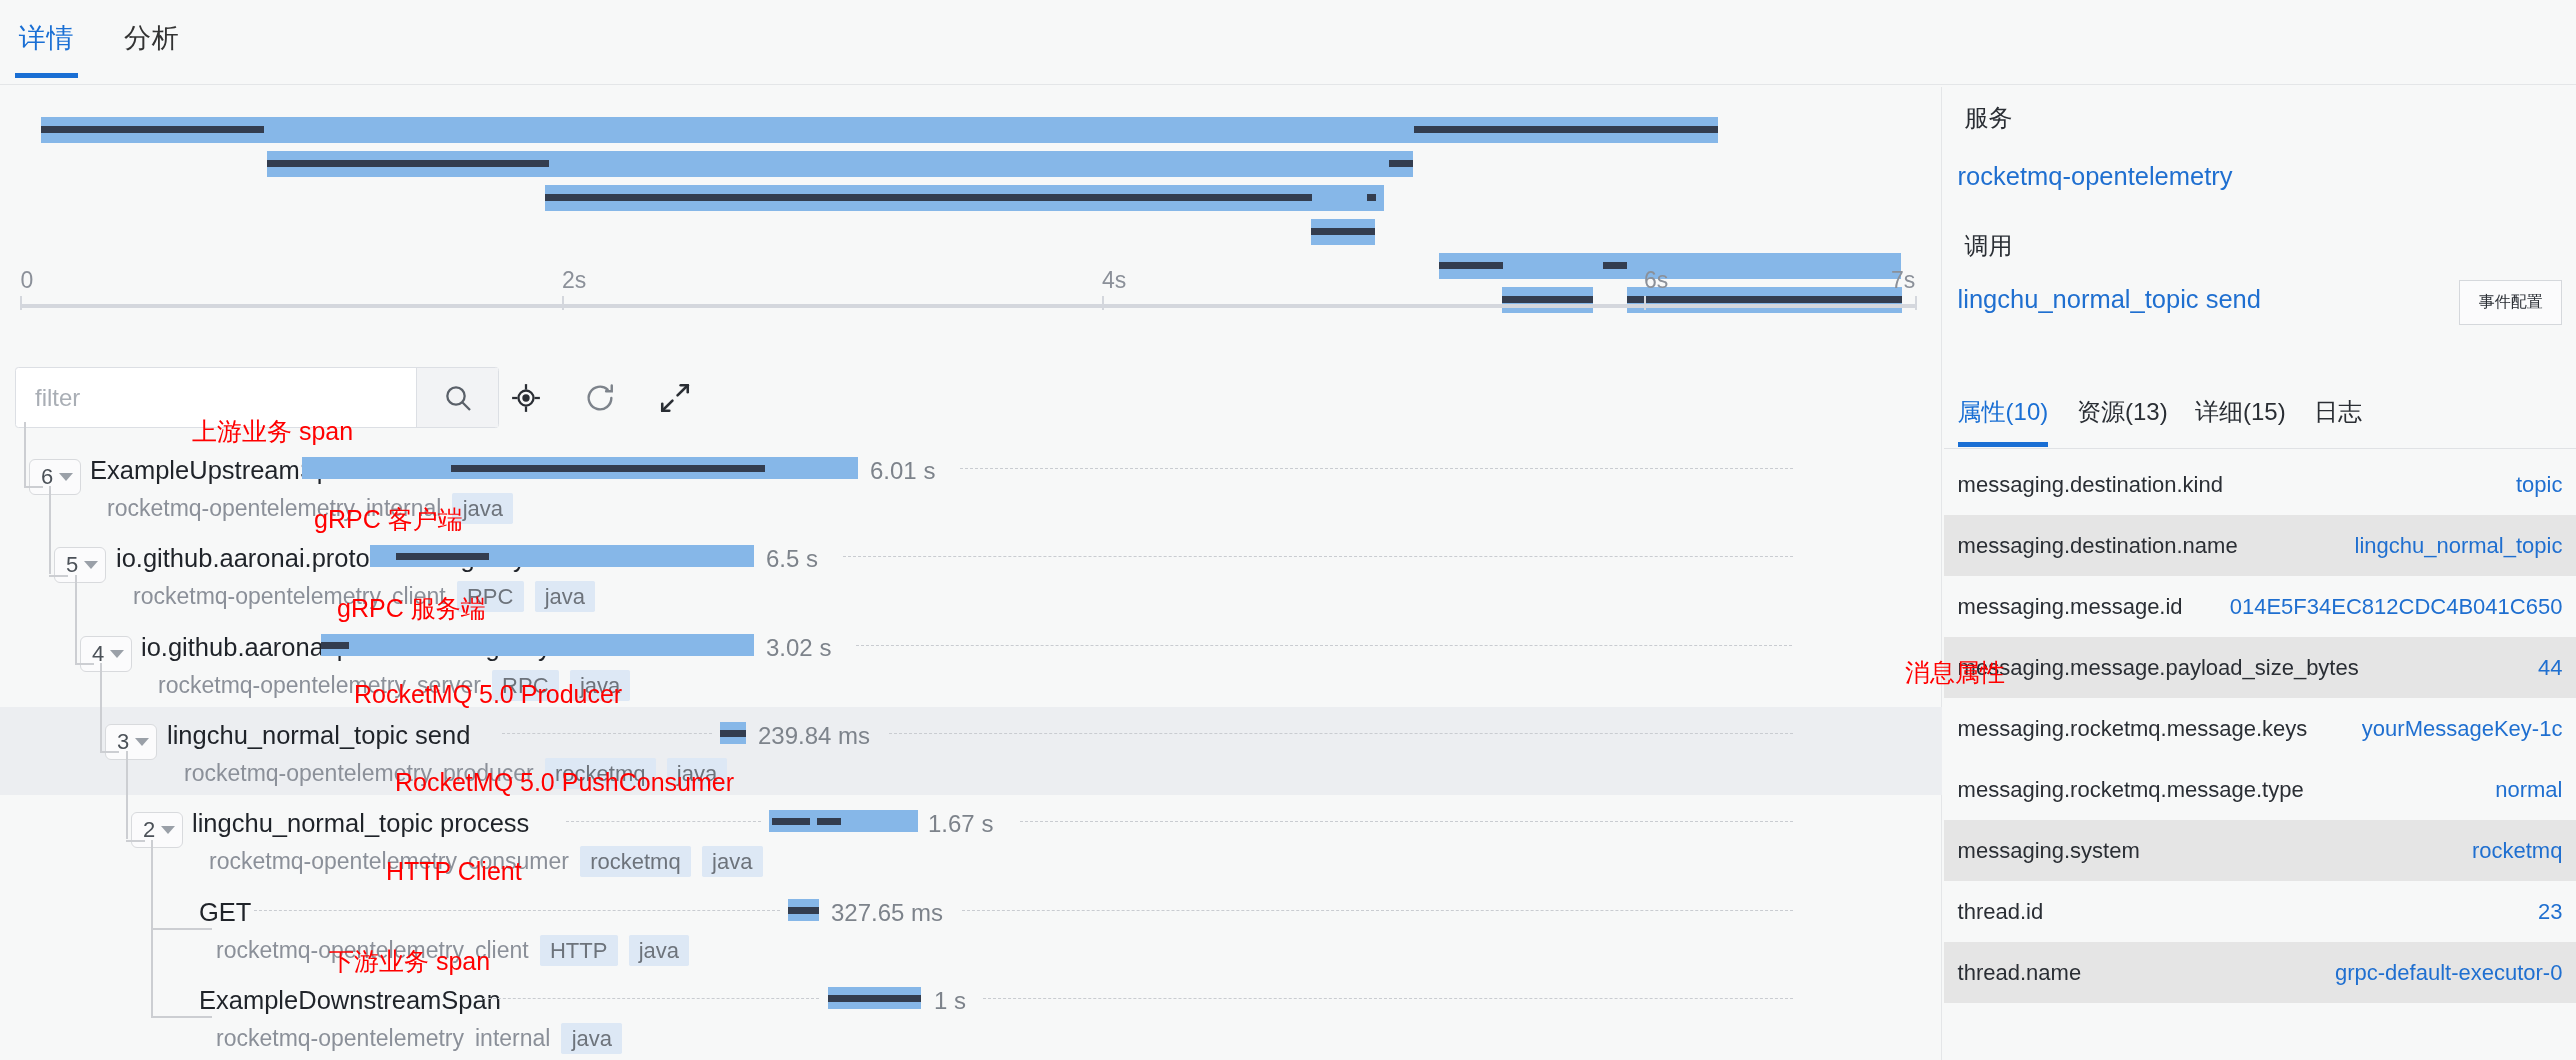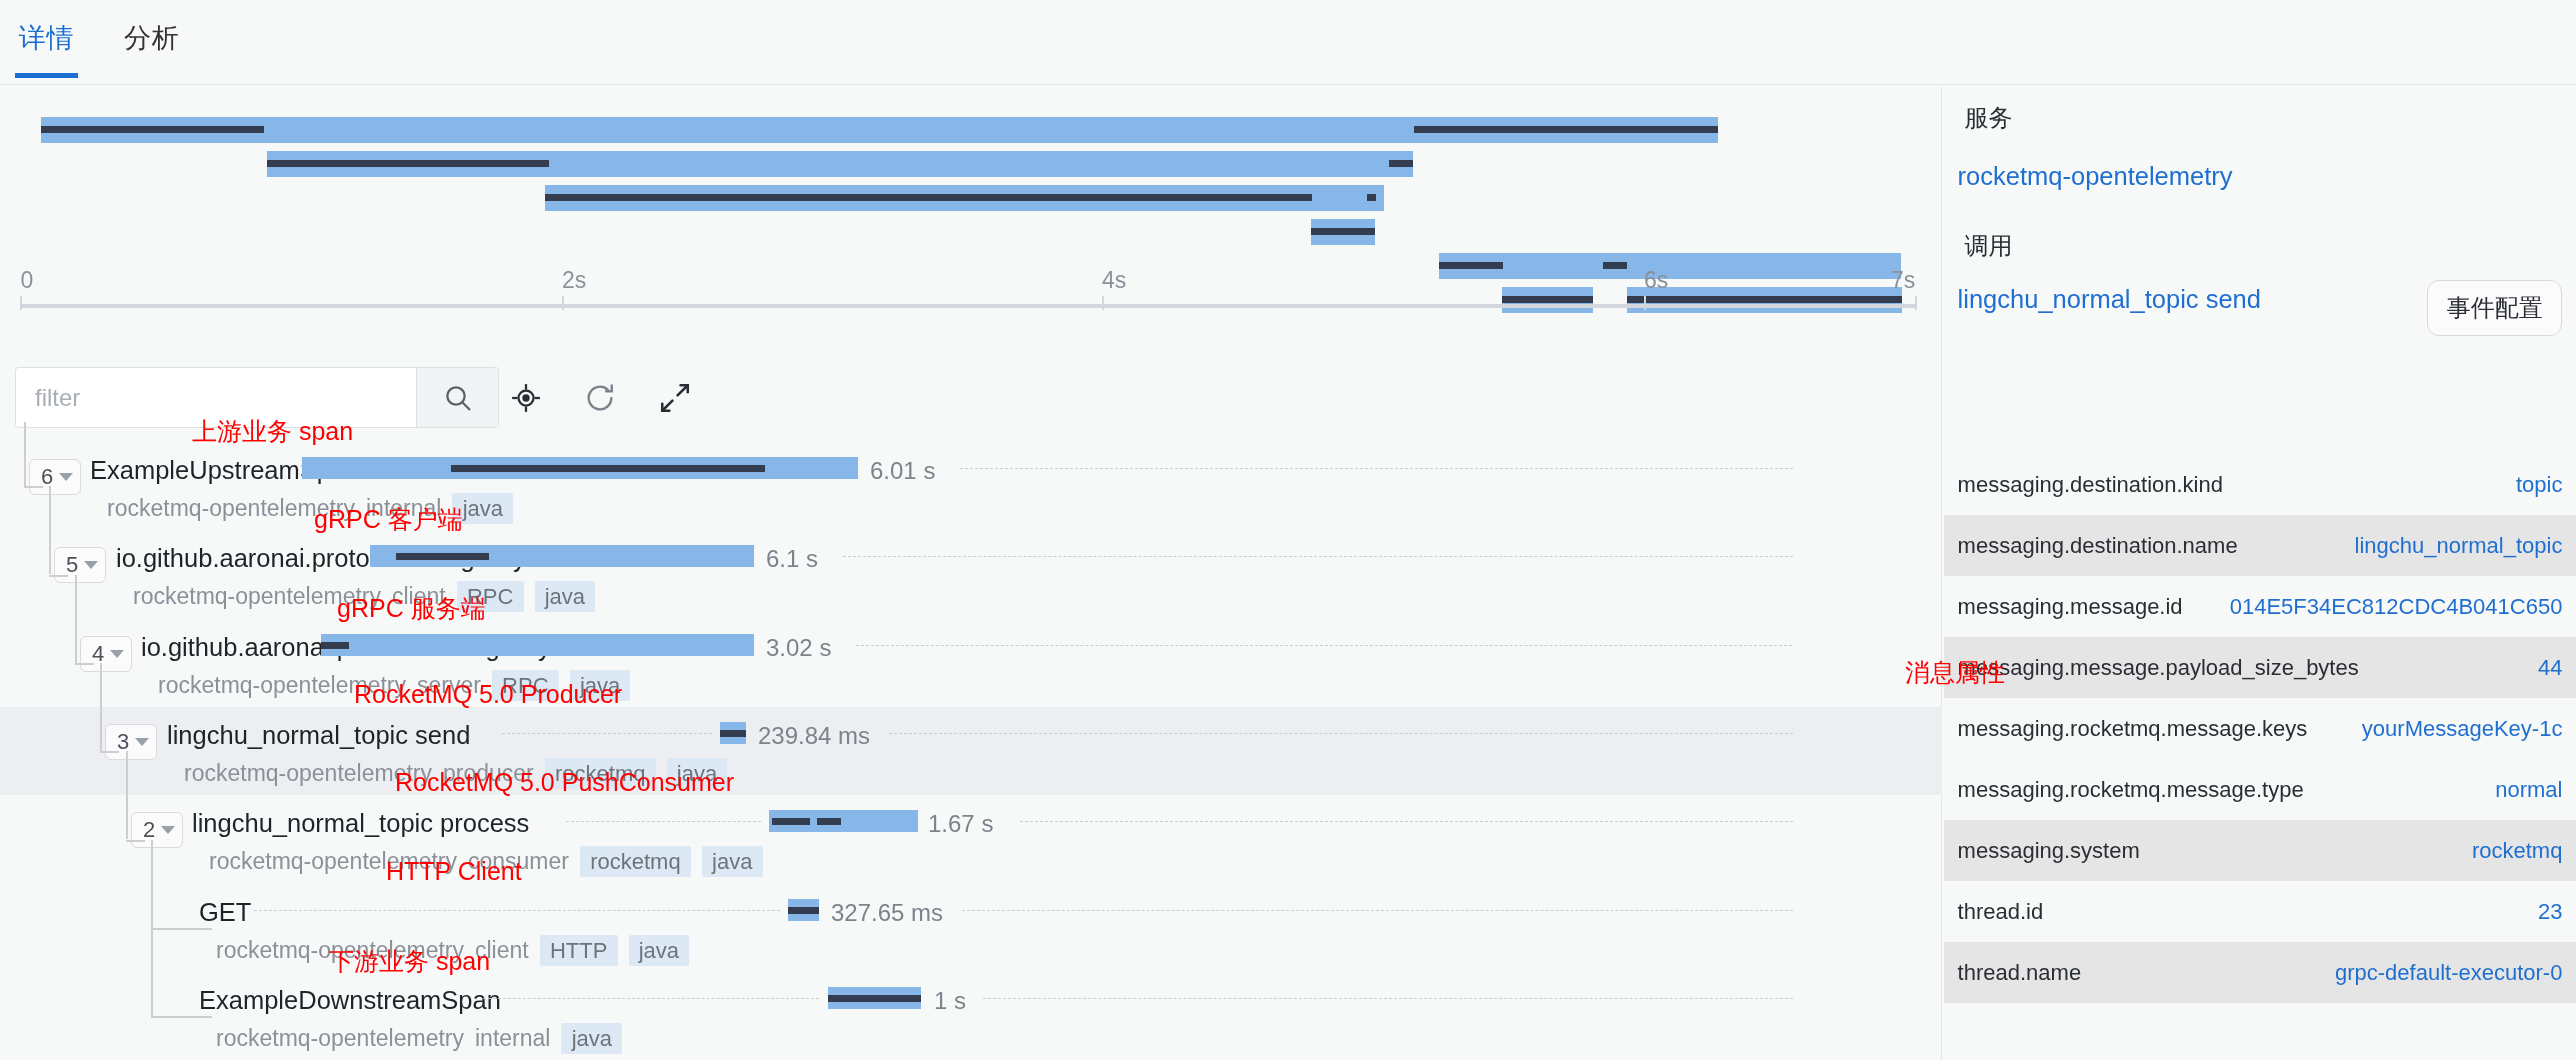--- a/index.html
+++ b/index.html
@@ -169,23 +169,23 @@
   .side-label {
     position: absolute; font-size: 24px; color: #2a2e34; margin-left: 7px;
   }
   .side-link {
     position: absolute; font-size: 25.5px; color: #1f6fd0; cursor: pointer;
     white-space: nowrap;
   }
   #event-config-btn {
     position: absolute; right: 13.6px; top: 193px;
     padding: 11px 18.7px;
-    border: 1.7px solid #d5d8dc; border-radius: 12px;
+    border: 1.7px solid #d5d8dc; border-radius: 0;
     background: #fbfbfc;
-    font-size: 24px; color: #2a2e34; cursor: pointer;
+    font-size: 16px; color: #2a2e34; cursor: pointer;
     white-space: nowrap;
   }
 
   #side-tabs {
     position: absolute; left: 0; top: 309px; width: 632px; height: 53px;
     border-bottom: 1.7px solid #e0e2e5;
   }
   .side-tab {
     position: absolute; top: 0;
     font-size: 24px; color: #2a2e34; cursor: pointer;
@@ -337,21 +337,21 @@
         <div class="span-meta" style="left: 133px; top: 51px;">
           <span class="svc">rocketmq-opentelemetry</span>
           <span class="kind">client</span>
           <span class="tag">RPC</span>
           <span class="tag">java</span>
         </div>
         <div class="dotted-lead" style="left: 655px; top: 25.5px; width: 34px;"></div>
         <div class="span-bar" style="left: 370px; top: 15.3px; width: 384px;">
           <div class="span-bar-inner" style="left: 25.5px; width: 93px; top: 7.6px;"></div>
         </div>
-        <div class="dur-label" style="left: 766px; top: 15.3px;">6.1 s</div>
+        <div class="dur-label" style="left: 766px; top: 15.3px;">6.5 s</div>
         <div class="dotted-lead" style="left: 843px; top: 25.5px; width: 950px;"></div>
         <div class="annot" style="left: 314px; top: -27px;">gRPC 客户端</div>
       </div>
       <div class="span-row" style="top: 177px;">
         <div class="toggle-chip" style="left: 80px; top: 17px;">
           <span>4</span>
           <span class="caret"></span>
         </div>
         <div class="span-name" style="left: 141px; top: 13.6px;">io.github.aaronai.proto.Greeting/SayH…</div>
         <div class="span-meta" style="left: 158px; top: 51px;">
@@ -458,20 +458,26 @@
 
 <div id="side-panel">
   <div class="side-label" style="left:13.6px; top:15.3px;">服务</div>
   <div class="side-link" style="left:13.6px; top:75px;">rocketmq-opentelemetry</div>
 
   <div class="side-label" style="left:13.6px; top:143px;">调用</div>
   <div class="side-link" style="left:13.6px; top:198px;">lingchu_normal_topic send</div>
 
   <div id="event-config-btn">事件配置</div>
 
+  <div id="side-tabs">
+      <div class="side-tab active" style="left: 13.6px;">属性(10)</div>
+      <div class="side-tab" style="left: 133px;">资源(13)</div>
+      <div class="side-tab" style="left: 251px;">详细(15)</div>
+      <div class="side-tab" style="left: 370px;">日志</div>
+    </div>
 
   <div id="attr-table">
       <div class="attr-row">
         <div class="attr-key">messaging.destination.kind</div>
         <div class="attr-val">topic</div>
       </div>
       <div class="attr-row alt">
         <div class="attr-key">messaging.destination.name</div>
         <div class="attr-val">lingchu_normal_topic</div>
       </div>

